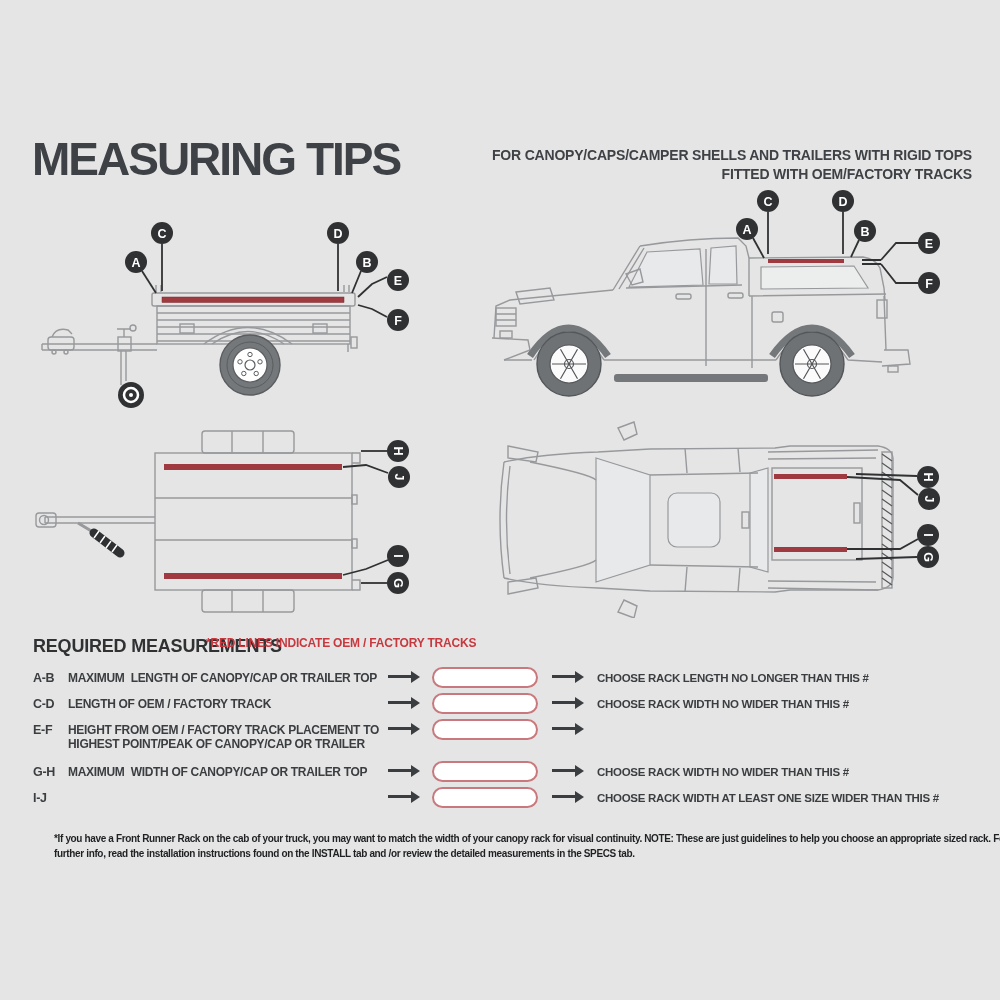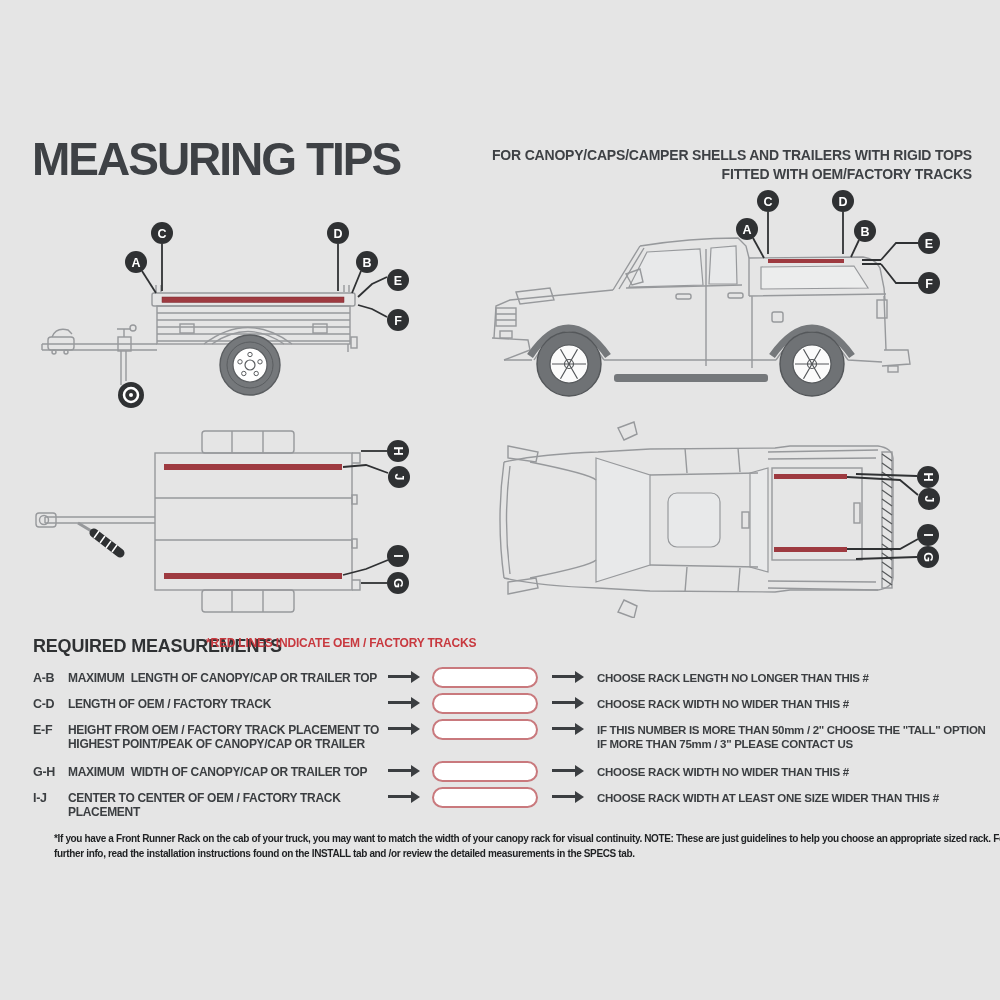--- a/index.html
+++ b/index.html
@@ -351,35 +351,33 @@
     <span class="arrow a2"></span>
     <span class="minstr"><span class="ln">CHOOSE RACK WIDTH NO WIDER THAN THIS #</span><span class="ln"></span></span>
   </div>
 
   <div class="mrow" style="top:723px">
     <span class="mkey">E-F</span>
     <span class="mlabel"><span class="ln">HEIGHT FROM OEM / FACTORY TRACK PLACEMENT TO</span><span class="ln">HIGHEST POINT/PEAK OF CANOPY/CAP OR TRAILER</span></span>
     <span class="arrow a1"></span>
     <span class="capsule"></span>
     <span class="arrow a2"></span>
-    <span class="minstr"><span class="ln">IF THIS NUMBER IS MORE THAN 50mm / 2" CHOOSE THE "TALL" OPTION</span><span class="ln">IF MORE THAN 75mm / 3" PLEASE CONTACT US</span></span>
   </div>
 
   <div class="mrow" style="top:765px">
     <span class="mkey">G-H</span>
     <span class="mlabel"><span class="ln">MAXIMUM  WIDTH OF CANOPY/CAP OR TRAILER TOP</span><span class="ln"></span></span>
     <span class="arrow a1"></span>
     <span class="capsule"></span>
     <span class="arrow a2"></span>
     <span class="minstr"><span class="ln">CHOOSE RACK WIDTH NO WIDER THAN THIS #</span><span class="ln"></span></span>
   </div>
 
   <div class="mrow" style="top:791px">
     <span class="mkey">I-J</span>
-    <span class="mlabel"><span class="ln">CENTER TO CENTER OF OEM / FACTORY TRACK PLACEMENT</span><span class="ln"></span></span>
     <span class="arrow a1"></span>
     <span class="capsule"></span>
     <span class="arrow a2"></span>
     <span class="minstr"><span class="ln">CHOOSE RACK WIDTH AT LEAST ONE SIZE WIDER THAN THIS #</span><span class="ln"></span></span>
   </div>
 
   <div class="abs footnote">*If you have a Front Runner Rack on the cab of your truck, you may want to match the width of your canopy rack for visual continuity. NOTE: These are just guidelines to help you choose an appropriate sized rack. For further info, read the installation instructions found on the INSTALL tab and /or review the detailed measurements in the SPECS tab.</div>
 
 </div>
 

